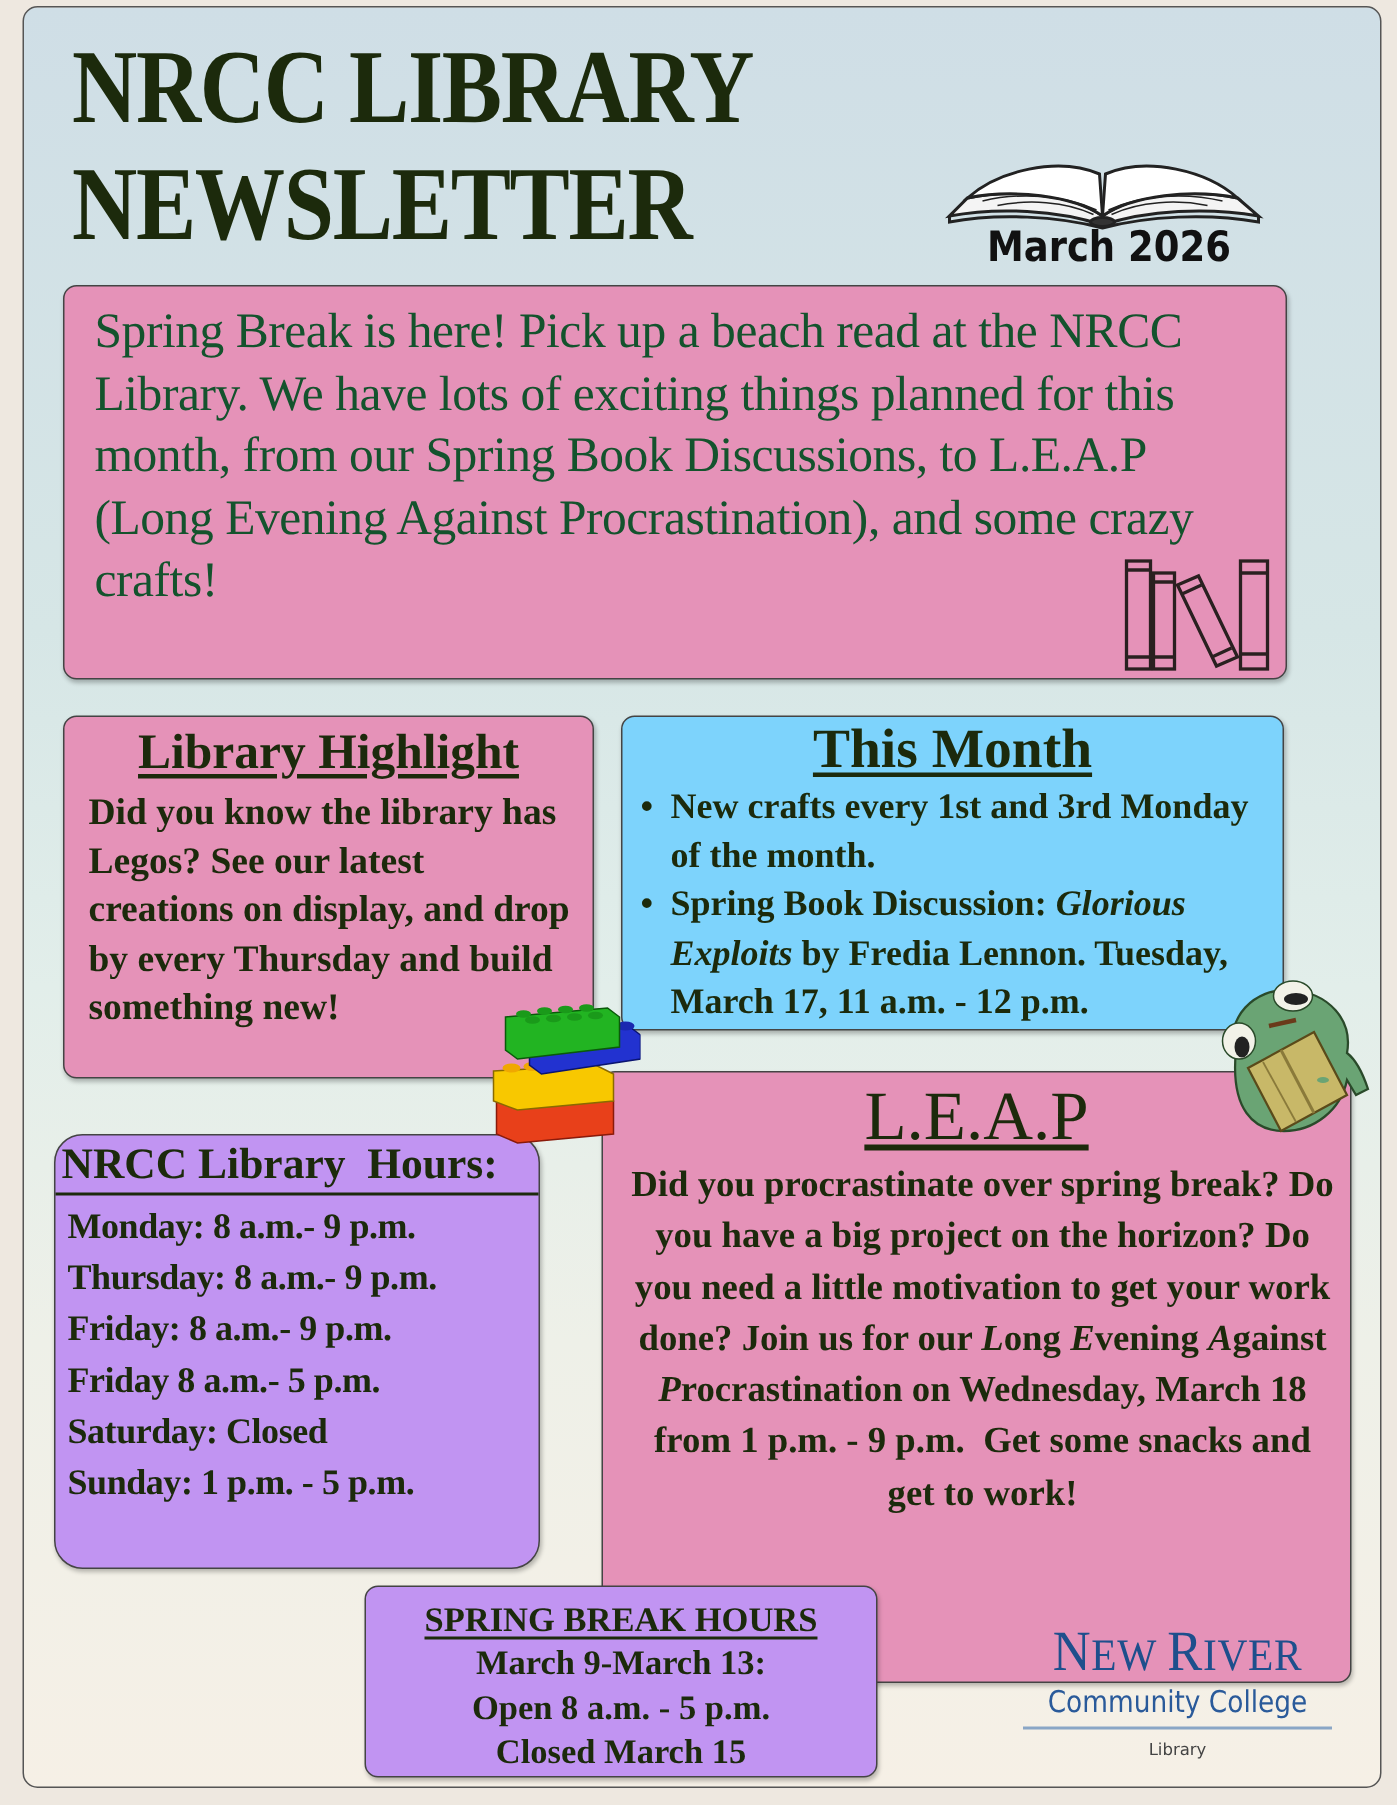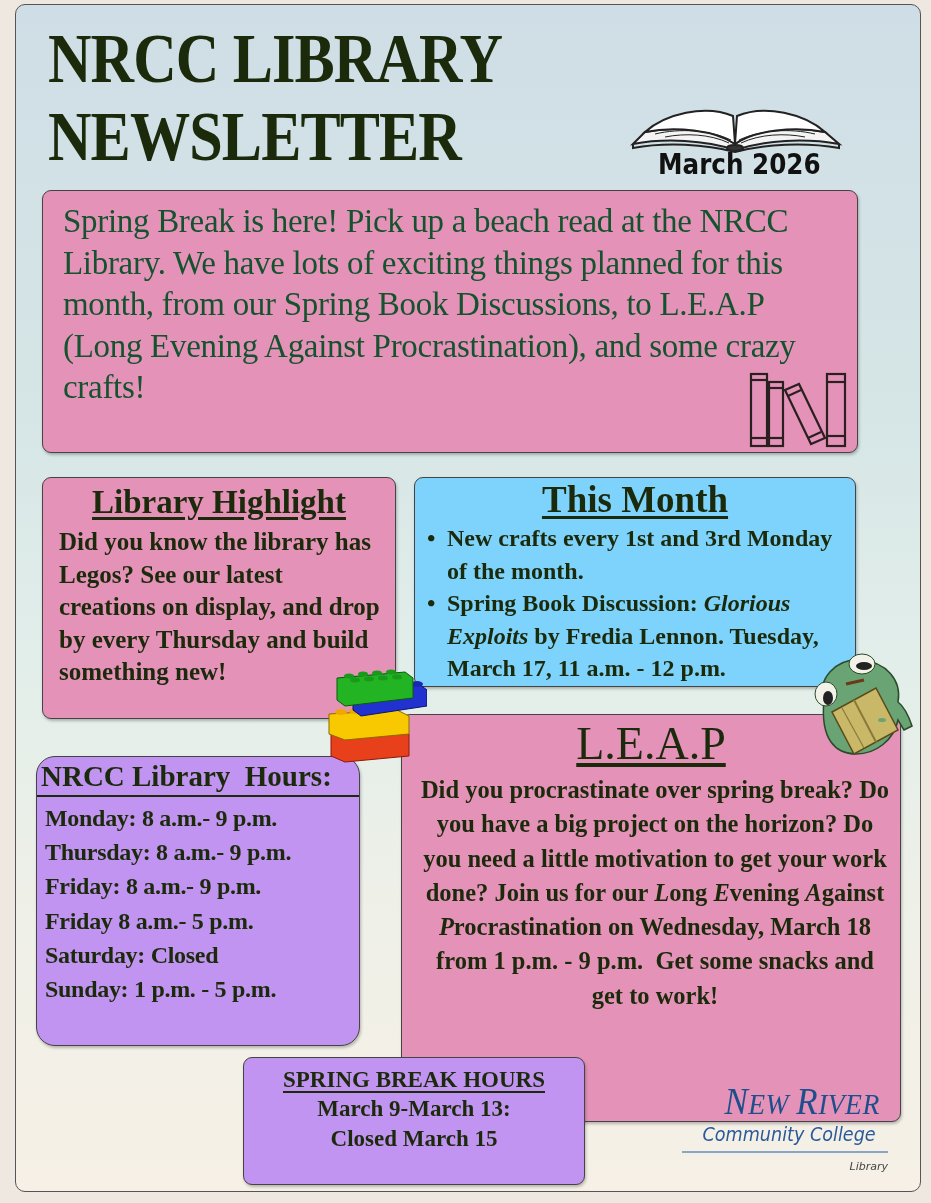--- a/index.html
+++ b/index.html
@@ -64,21 +64,21 @@
   .hours { left: 36px; top: 756px; width: 324px; height: 290px; border-radius: 19px; }
   .hours .box-heading { font-size: 29px; line-height: 38px; text-align: left; padding-left: 4px; border-bottom: 2px solid #1c2a0c; text-decoration: none; margin: 0 0 0 0;}
   .hours-list { margin: 4px 0 0 8px; padding: 0; list-style: none; }
   .hours-list li { font-size: 24px; line-height: 34.2px; font-weight: bold; color: #1c2a0c; letter-spacing: -0.3px; }
   .leap { left: 401px; top: 714px; width: 500px; height: 408px; }
   .leap .box-heading { font-size: 46px; line-height: 54px; margin-top: 2px; font-weight: normal; }
   .leap .body-text { padding: 2px 10px 0 18px; font-size: 24.5px; line-height: 34.3px; font-weight: 600; text-align: center; }
   .breakhours { left: 243px; top: 1057px; width: 342px; height: 128px; text-align: center; }
   .breakhours .box-heading { font-size: 23px; line-height: 28px; margin-top: 8px; }
   .breakhours .bline { font-size: 23px; line-height: 29.5px; font-weight: bold; color: #1c2a0c; }
-  .logo { position: absolute; left: 682px; top: 1082px; width: 206px; text-align: right; font-style: italic; }
+  .logo { position: absolute; left: 682px; top: 1082px; width: 206px; text-align: center; }
   .logo-name { font-family: "Liberation Serif", serif; font-size: 38px; color: #1e4f8c; line-height: 38px; letter-spacing: 0.5px; transform: scaleX(0.92); }
   .logo-name .sm { font-size: 30px; }
   .logo-sub { font-family: "DejaVu Sans", sans-serif; font-size: 20px; color: #2a5a9a; line-height: 22px; transform: scaleX(0.88); }
   .logo-rule { height: 1.5px; background: #8aa6c6; margin: 6px 0 7px 0; }
   .logo-lib { font-family: "DejaVu Sans", sans-serif; font-size: 11px; color: #444; }
   .lego-icon { position: absolute; left: 327px; top: 660px; width: 100px; height: 104px; }
   .frog-icon { position: absolute; left: 806px; top: 650px; width: 110px; height: 112px; }
 </style>
 </head>
 <body>
@@ -152,20 +152,21 @@
 </div>
 
 <div class="box pink leap">
   <h2 class="box-heading">L.E.A.P</h2>
   <p class="body-text"><span>Did you procrastinate over spring break? Do you have a big project on the horizon? Do you need a little motivation to get your work done? Join us for our </span><em>L</em><span>ong </span><em>E</em><span>vening </span><em>A</em><span>gainst </span><em>P</em><span>rocrastination</span><span style="white-space:pre-wrap;"> on Wednesday, March 18 from 1 p.m. - 9 p.m.  Get some snacks and get to work!</span></p>
 </div>
 
 <div class="box purple breakhours">
   <h2 class="box-heading">SPRING BREAK HOURS</h2>
   <div class="bline">March 9-March 13:</div>
+  <div class="bline">Open 8 a.m. - 5 p.m.</div>
   <div class="bline">Closed March 15</div>
 </div>
 
 <div class="logo">
   <div class="logo-name"><span>N</span><span class="sm" style="white-space:pre;">EW </span><span>R</span><span class="sm">IVER</span></div>
   <div class="logo-sub">Community College</div>
   <div class="logo-rule"></div>
   <div class="logo-lib">Library</div>
 </div>
 

